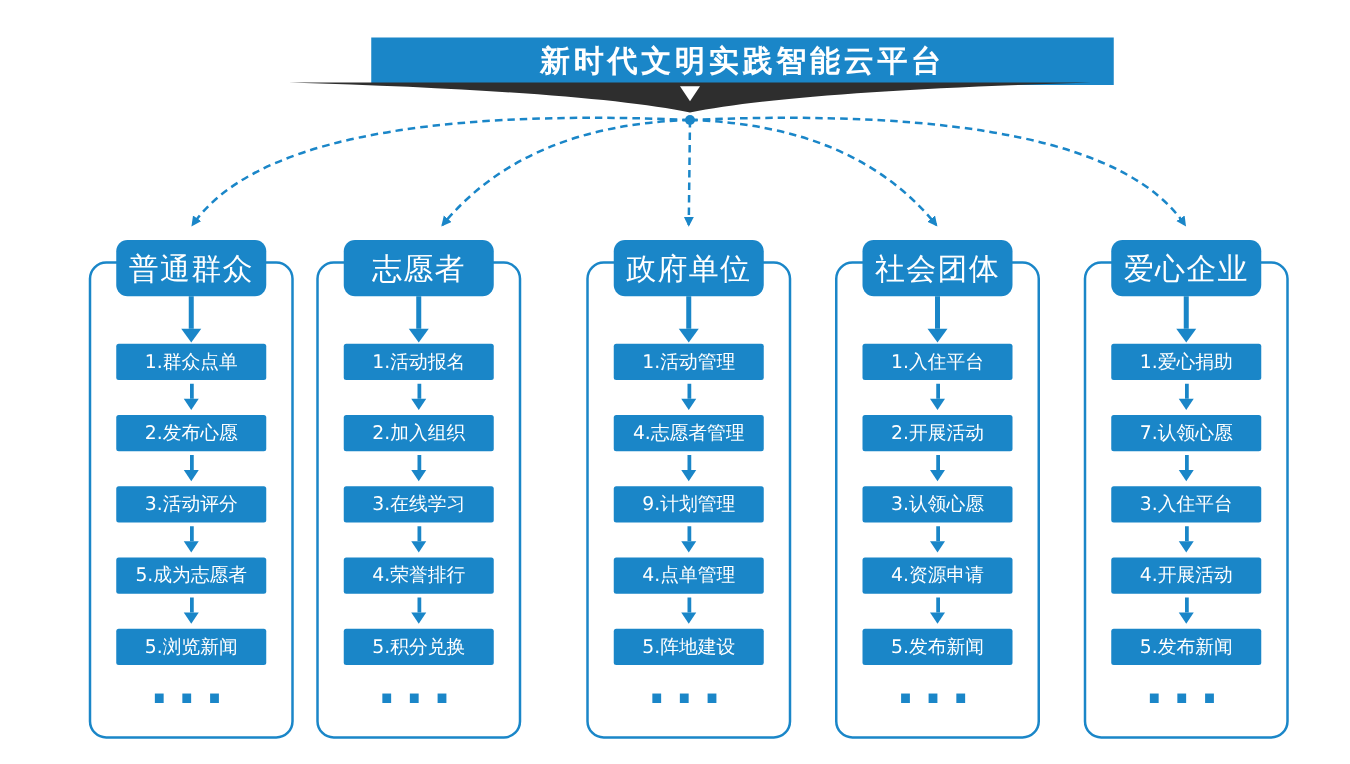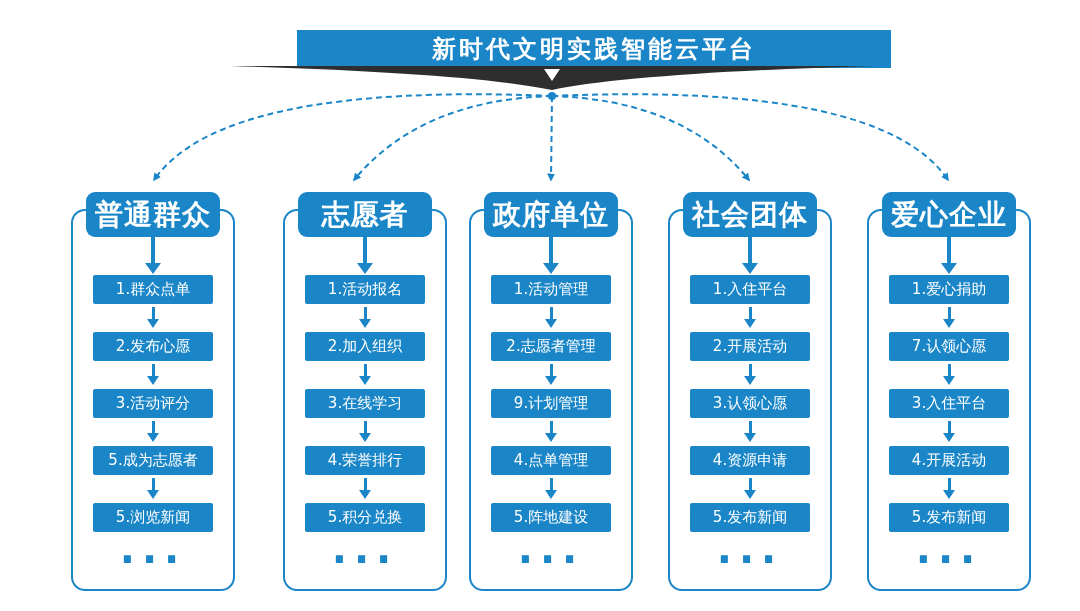--- a/index.html
+++ b/index.html
@@ -27,23 +27,23 @@
   .fan-path{stroke:var(--primary-blue);fill:none;stroke-width:2;stroke-dasharray:6 4;}
   .fan-head{fill:var(--primary-blue);}
   .hub-dot{fill:var(--primary-blue);}
 
   
   .column{position:absolute;top:192px;width:166px;height:405px;
           display:flex;flex-direction:column;align-items:center;}
   .col-frame{position:absolute;top:17px;left:1px;right:1px;height:382px;
              border:2px solid var(--primary-blue);border-radius:14px;background:transparent;}
   .col-header{
-    position:relative;z-index:2;width:134px;height:45px;flex:0 0 45px;
+    position:relative;z-index:2;width:120px;height:45px;flex:0 0 45px;
     background:var(--primary-blue);border-radius:9px;
-    color:var(--text-white);font-size:28px;font-weight:bold;letter-spacing:1px;
+    color:var(--text-white);font-size:24px;font-weight:normal;letter-spacing:1px;
     display:flex;align-items:center;justify-content:center;white-space:nowrap;
   }
   .arrow-lg{position:relative;z-index:1;width:4px;height:26px;flex:0 0 26px;
             background:var(--primary-blue);margin-bottom:12px;}
   .arrow-lg::after{content:"";position:absolute;bottom:-11px;left:50%;transform:translateX(-50%);
             border-left:8px solid transparent;border-right:8px solid transparent;
             border-top:11px solid var(--primary-blue);}
   .step{
     position:relative;z-index:2;width:120px;height:29px;flex:0 0 29px;
     background:var(--primary-blue);border-radius:2px;
@@ -52,21 +52,21 @@
   }
   .arrow-sm{position:relative;z-index:1;width:3px;height:12px;flex:0 0 12px;
             background:var(--primary-blue);margin:3px 0 13px;}
   .arrow-sm::after{content:"";position:absolute;bottom:-9px;left:50%;transform:translateX(-50%);
             border-left:6px solid transparent;border-right:6px solid transparent;
             border-top:9px solid var(--primary-blue);}
   .dots{
     position:relative;z-index:2;margin-top:10px;height:26px;overflow:visible;
     color:var(--primary-blue);font-size:40px;font-weight:bold;letter-spacing:7px;line-height:14px;
   }
-  .col-1{left:70px;} .col-2{left:282px;} .col-3{left:468px;} .col-4{left:667px;} .col-5{left:866px;}
+  .col-1{left:70px;} .col-2{left:252px;} .col-3{left:468px;} .col-4{left:667px;} .col-5{left:866px;}
 </style>
 </head>
 <body>
 
 <div class="stage">
 
   <div class="banner">新时代文明实践智能云平台</div>
 
   <svg class="overlay" viewBox="0 0 1080 611" xmlns="http://www.w3.org/2000/svg">
     <defs>
@@ -115,21 +115,21 @@
     <div class="step">5.积分兑换</div>
     <div class="dots">...</div>
   </div>
 
   <div class="column col-3">
     <div class="col-frame"></div>
     <div class="col-header">政府单位</div>
     <div class="arrow-lg"></div>
     <div class="step">1.活动管理</div>
     <div class="arrow-sm"></div>
-    <div class="step">2.志愿者管理</div>
+    <div class="step">4.志愿者管理</div>
     <div class="arrow-sm"></div>
     <div class="step">9.计划管理</div>
     <div class="arrow-sm"></div>
     <div class="step">4.点单管理</div>
     <div class="arrow-sm"></div>
     <div class="step">5.阵地建设</div>
     <div class="dots">...</div>
   </div>
 
   <div class="column col-4">

